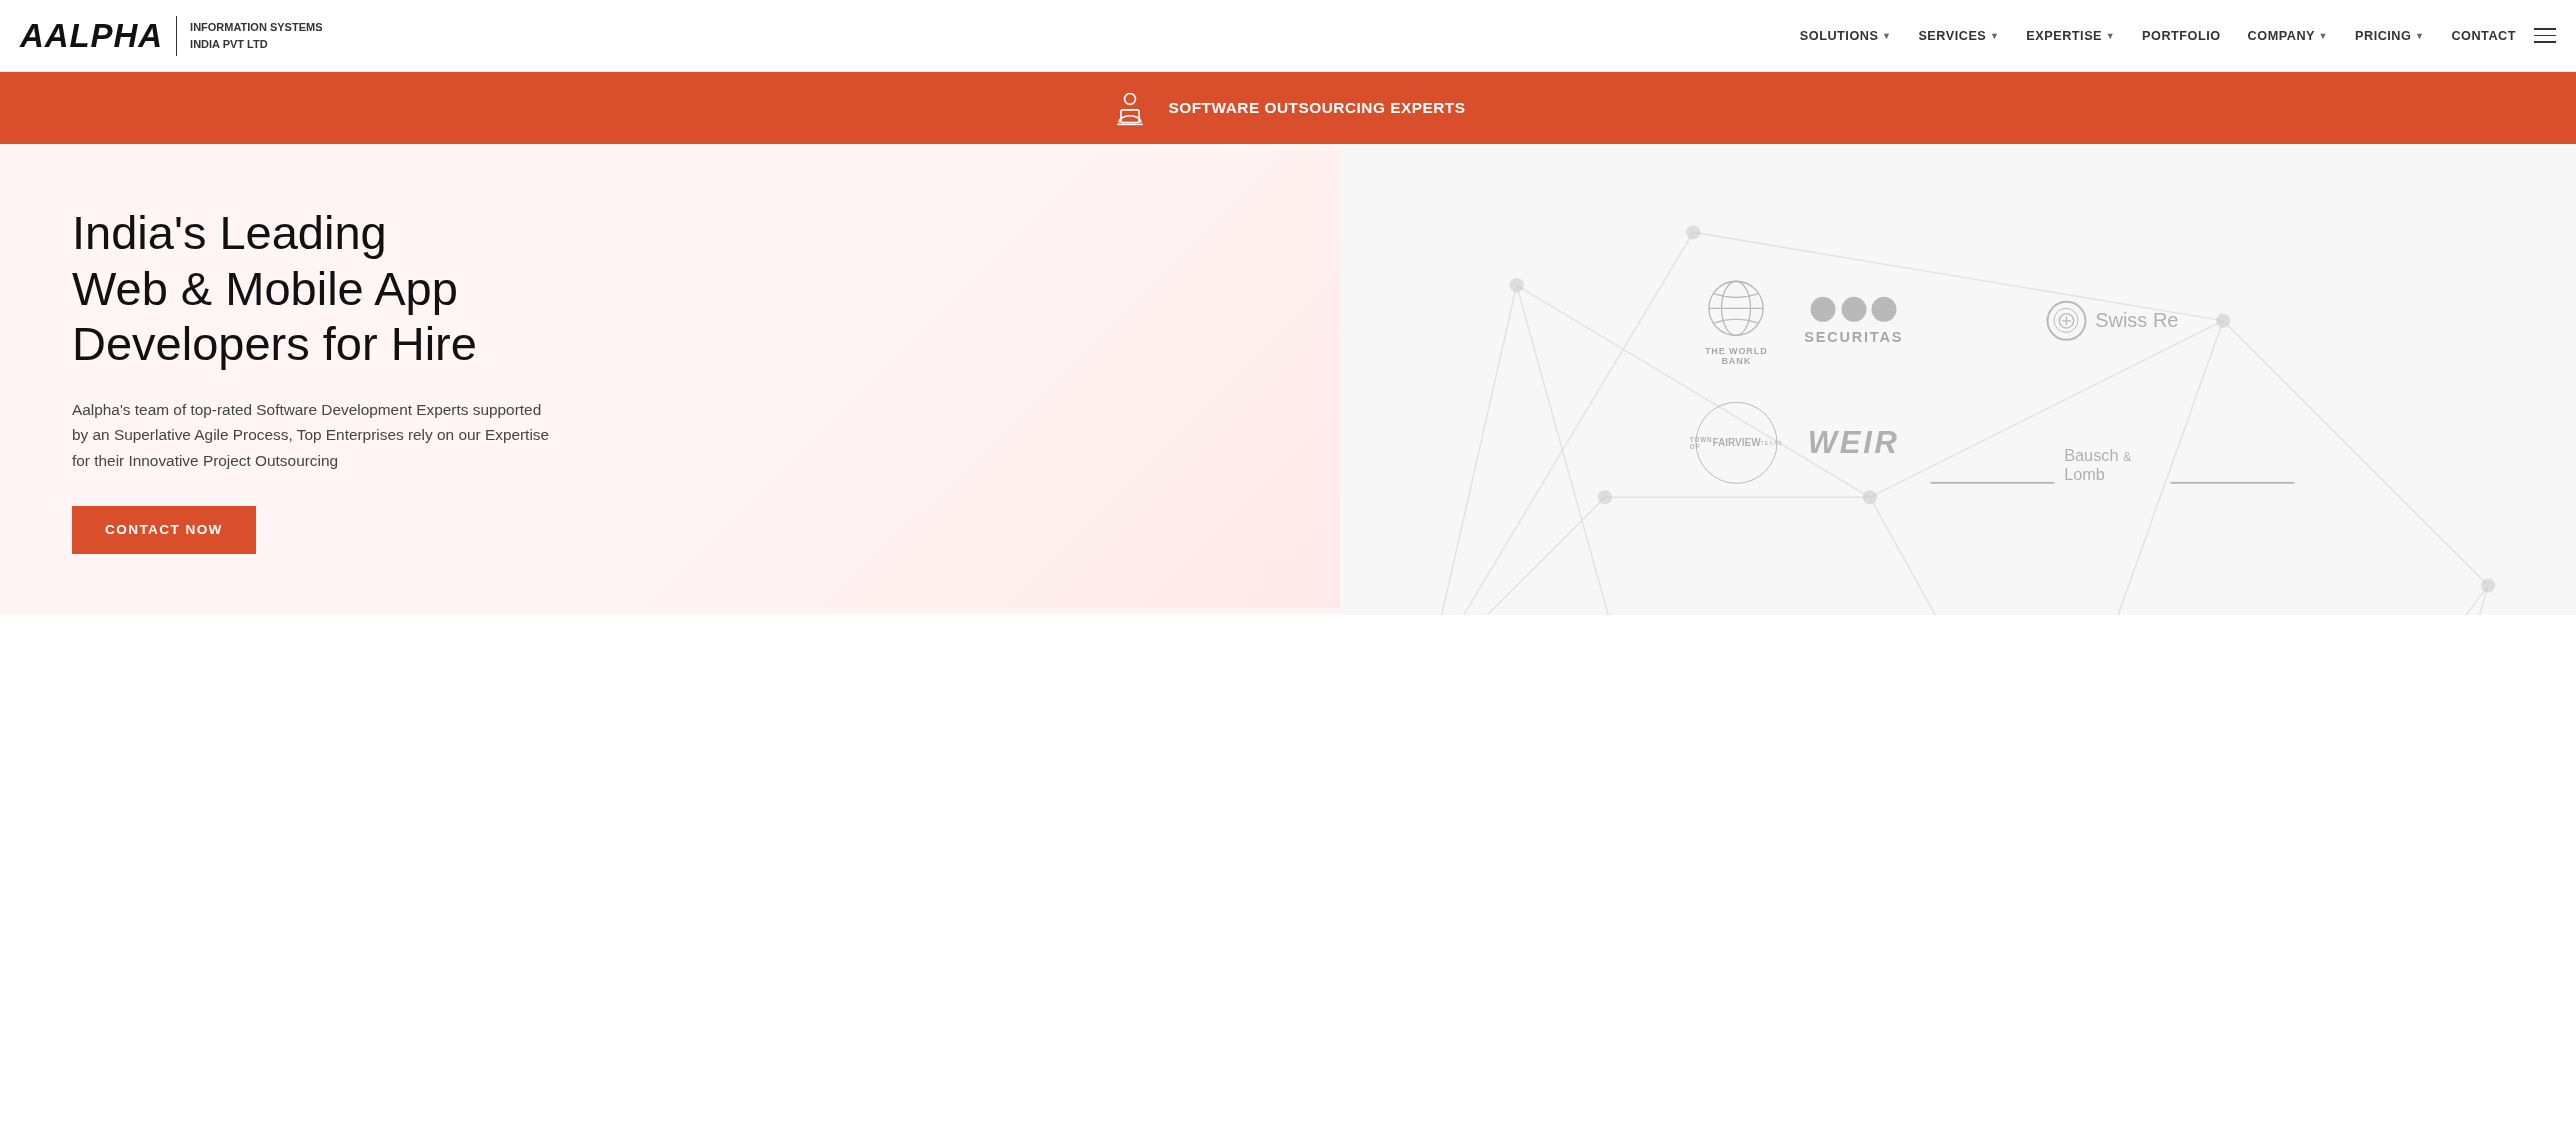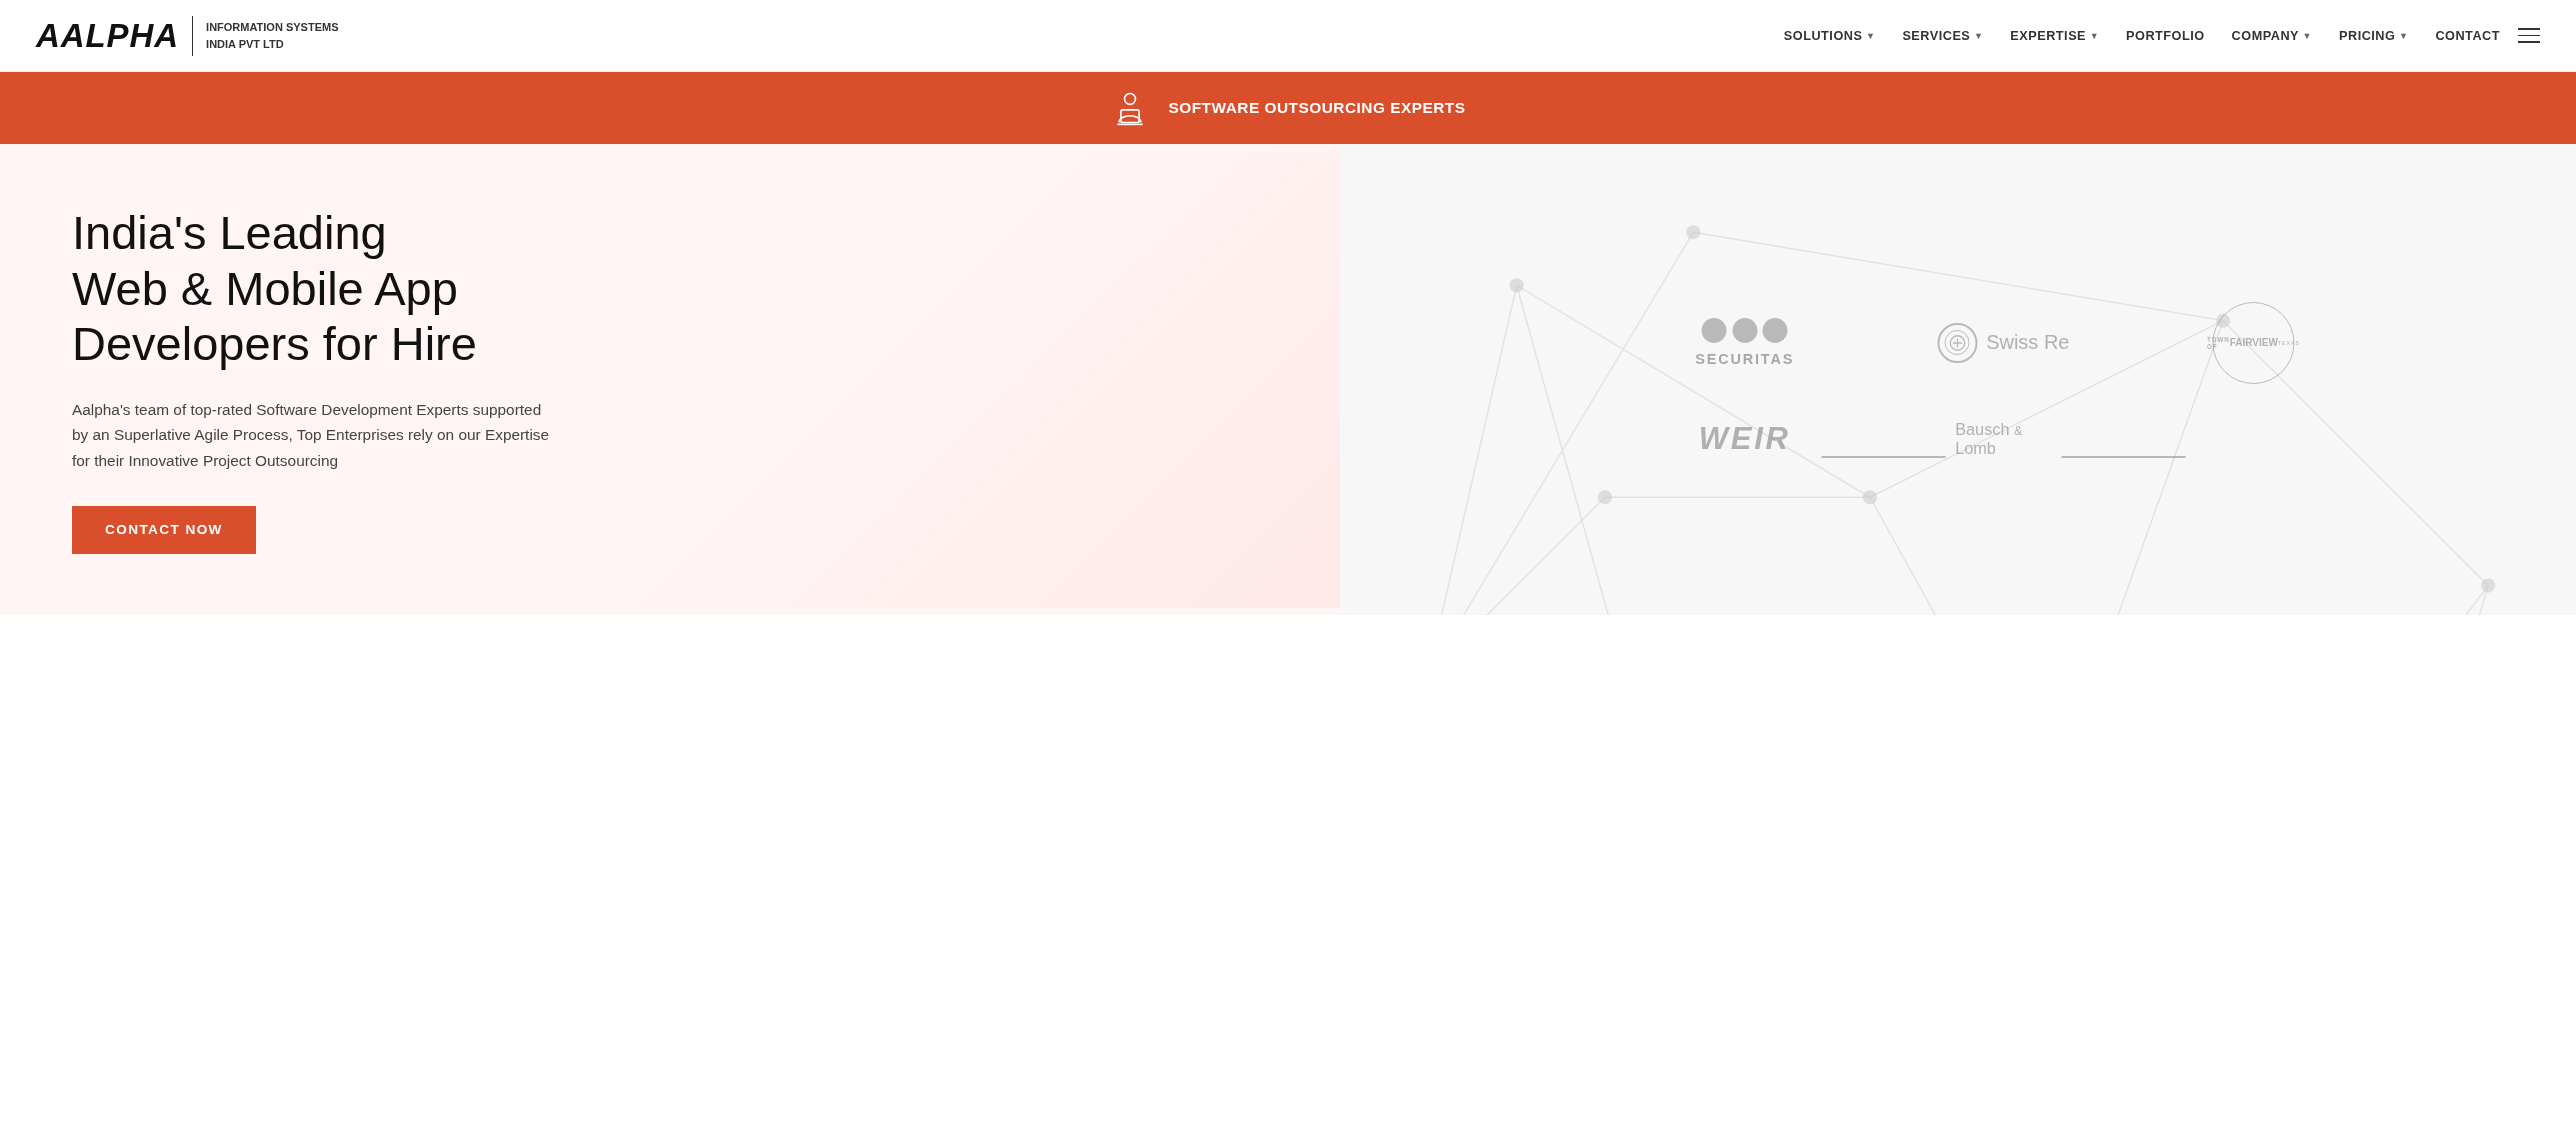--- a/index.html
+++ b/index.html
@@ -2,21 +2,21 @@
 <html style="font-size:14.5px"><head>
   <meta charset="utf-8">
   <style>
     * { margin: 0; padding: 0; box-sizing: border-box; }
     body { font-family: 'Arial', sans-serif; background: #fff; overflow-x: hidden; }
 
     
     .navbar {
       display: flex;
       align-items: center;
-      padding: 0 36px;
+      padding: 0 20px;
       height: 72px;
       background: #fff;
       border-bottom: 0.9px solid #eee;
       position: relative;
       z-index: 10;
     }
     .logo-area {
       display: flex;
       align-items: center;
       gap: 12.7px;
@@ -444,20 +444,30 @@
         <circle cx="200" cy="440" r="4"></circle>
         <circle cx="600" cy="420" r="4"></circle>
         <circle cx="50" cy="300" r="4"></circle>
         <circle cx="200" cy="50" r="4"></circle>
         <circle cx="150" cy="200" r="4"></circle>
       </g>
     </svg>
 
     <div class="logos-grid">
 
+      <div class="client-logo world-bank-logo">
+        <svg class="globe-svg" viewBox="0 0 72 72" fill="none" stroke="#888" stroke-width="1.5">
+          <circle cx="36" cy="36" r="30"></circle>
+          <ellipse cx="36" cy="36" rx="16" ry="30"></ellipse>
+          <line x1="6" y1="36" x2="66" y2="36"></line>
+          <path d="M12 20 Q36 28 60 20"></path>
+          <path d="M12 52 Q36 44 60 52"></path>
+        </svg>
+        <span class="world-bank-label">THE WORLD BANK</span>
+      </div>
 
       <div class="client-logo securitas-logo">
         <div class="securitas-dots">
           <div class="securitas-dot"></div>
           <div class="securitas-dot"></div>
           <div class="securitas-dot"></div>
         </div>
         <span class="securitas-label">SECURITAS</span>
       </div>
 

